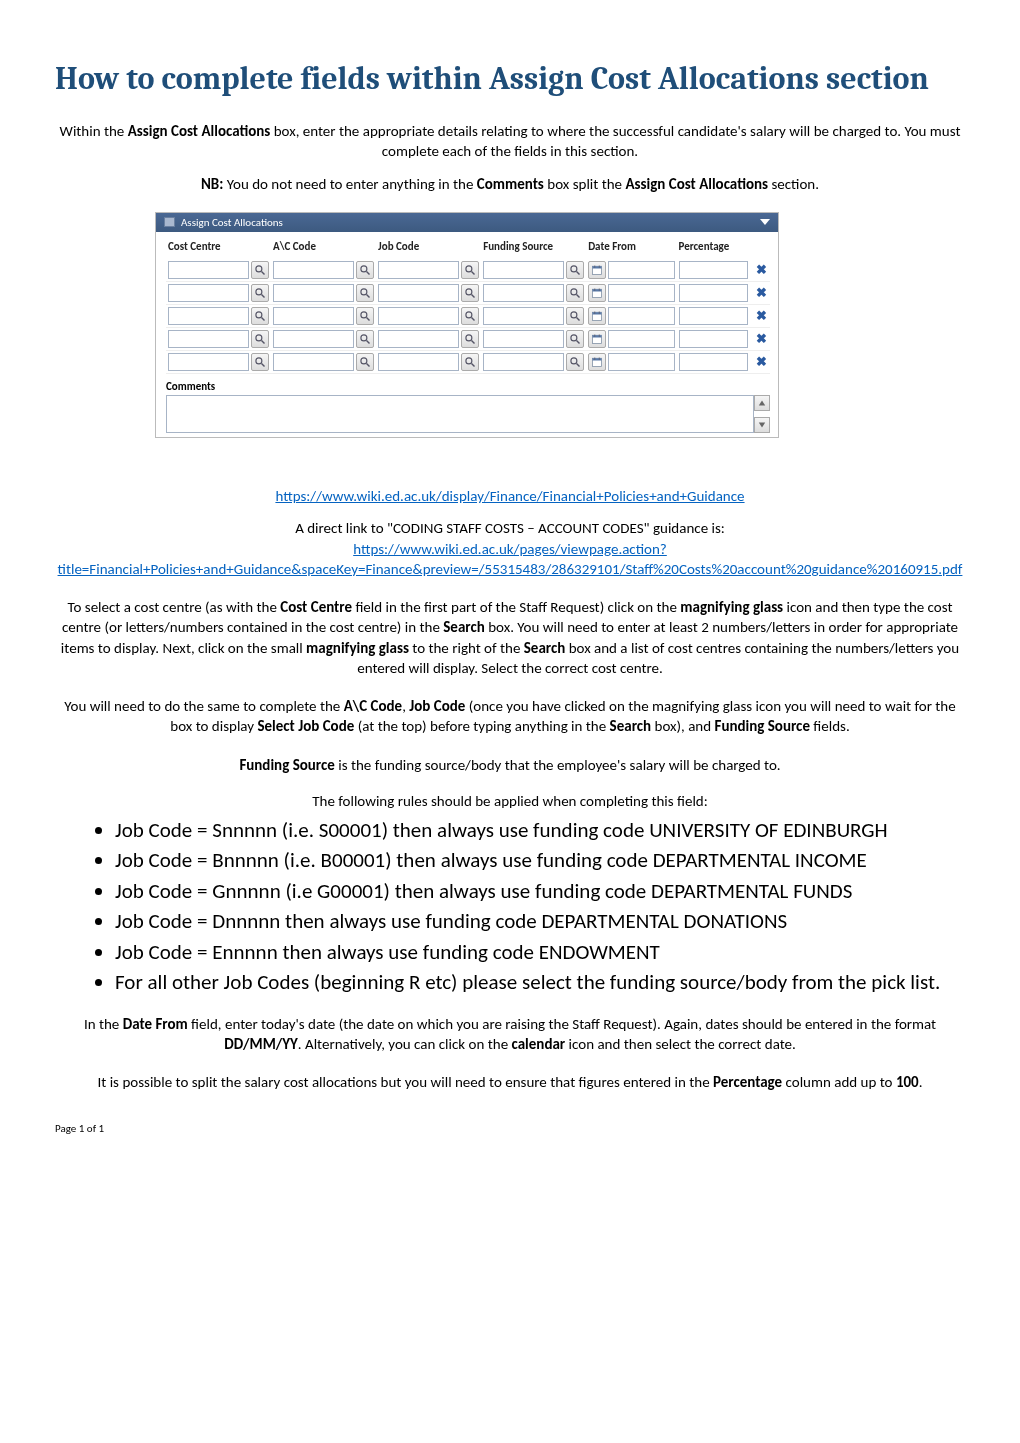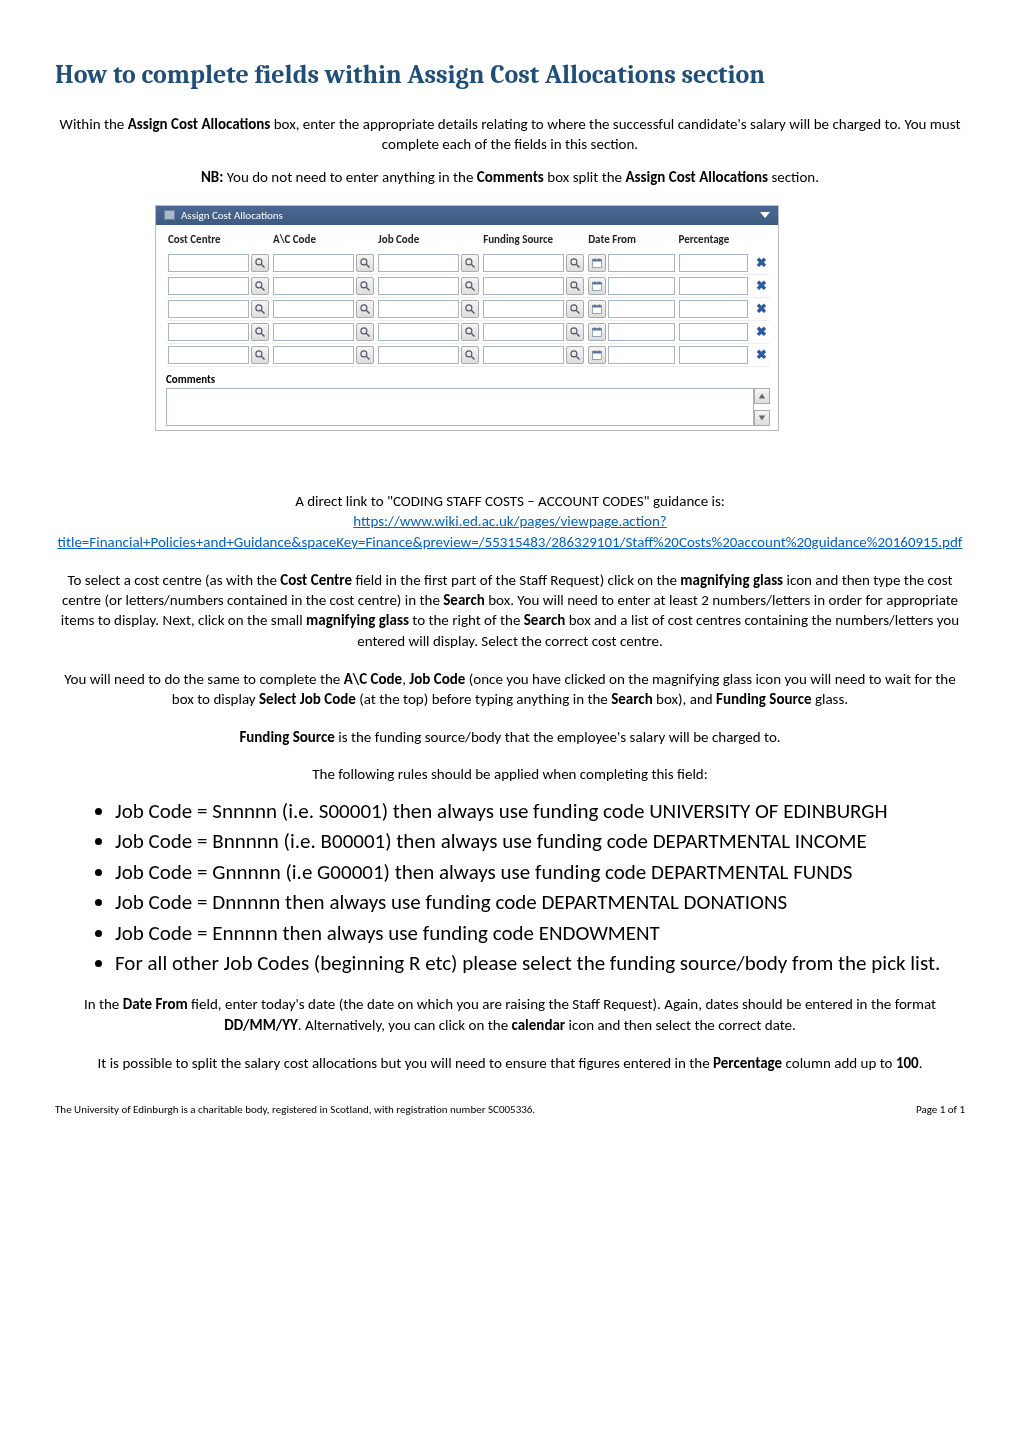--- a/index.html
+++ b/index.html
@@ -6,21 +6,21 @@
 body {
   font-family: Calibri, Arial, sans-serif;
   background: #fff;
   padding: 60px 55px 40px 55px;
   width: 1020px;
   color: #000;
 }
 h1 {
   color: #1F4E79;
   font-family: Cambria, Georgia, serif;
-  font-size: 26px;
+  font-size: 32px;
   font-weight: bold;
   margin-bottom: 24px;
 }
 p {
   font-size: 15px;
   line-height: 1.35;
   margin-bottom: 12px;
   text-align: center;
 }
 p.spaced { margin-bottom: 18px; }
@@ -468,56 +468,56 @@
               <polygon points="1,2 9,2 5,8"></polygon>
             </svg>
           </div>
       </div>
     </div>
   </div>
 </div>
 
 <p>
   <br>
+  <a href="#">https://www.wiki.ed.ac.uk/display/Finance/Financial+Policies+and+Guidance</a>
 </p>
 
 <p class="spaced">
   <span>A direct link to "CODING STAFF COSTS – ACCOUNT CODES" guidance is:</span><br>
   <a href="#">https://www.wiki.ed.ac.uk/pages/viewpage.action?title=Financial+Policies+and+Guidance&amp;spaceKey=Finance&amp;preview=/55315483/286329101/Staff%20Costs%20account%20guidance%20160915.pdf</a>
 </p>
 
 <p class="spaced">
   <span>To select a cost centre (as with the </span><b>Cost Centre</b><span> field in the first part of the Staff Request) click on the </span><b>magnifying glass</b><span> icon and then type the cost centre (or letters/numbers contained in the cost centre) in the </span><b>Search</b><span> box. You will need to enter at least 2 numbers/letters in order for appropriate items to display. Next, click on the small </span><b>magnifying glass</b><span> to the right of the </span><b>Search</b><span> box and a list of cost centres containing the numbers/letters you entered will display. Select the correct cost centre.</span>
 </p>
 
 <p class="spaced">
-  <span>You will need to do the same to complete the </span><b>A\C Code</b><span>, </span><b>Job Code</b><span> (once you have clicked on the magnifying glass icon you will need to wait for the box to display </span><b>Select Job Code</b><span> (at the top) before typing anything in the </span><b>Search</b><span> box), and </span><b>Funding Source</b><span> glass.</span>
+  <span>You will need to do the same to complete the </span><b>A\C Code</b><span>, </span><b>Job Code</b><span> (once you have clicked on the magnifying glass icon you will need to wait for the box to display </span><b>Select Job Code</b><span> (at the top) before typing anything in the </span><b>Search</b><span> box), and </span><b>Funding Source</b><span> fields.</span>
 </p>
 
 <p style="margin-bottom:16px">
   <b>Funding Source</b><span> is the funding source/body that the employee's salary will be charged to.</span>
 </p>
-<p style="margin-bottom:12px">
+<p style="margin-bottom:4px">
   <span>The following rules should be applied when completing this field:</span>
 </p>
 <ul id="rules-list">
     <li>Job Code = Snnnnn (i.e. S00001) then always use funding code UNIVERSITY OF EDINBURGH</li>
     <li>Job Code = Bnnnnn (i.e. B00001) then always use funding code DEPARTMENTAL INCOME</li>
     <li>Job Code = Gnnnnn (i.e G00001) then always use funding code DEPARTMENTAL FUNDS</li>
     <li>Job Code = Dnnnnn then always use funding code DEPARTMENTAL DONATIONS</li>
     <li>Job Code = Ennnnn then always use funding code ENDOWMENT</li>
     <li>For all other Job Codes (beginning  R etc) please select the funding source/body from the pick list.</li>
   </ul>
 
 <p class="spaced">
   <span>In the </span><b>Date From</b><span> field, enter today's date (the date on which you are raising the Staff Request). Again, dates should be entered in the format </span><b>DD/MM/YY</b><span>. Alternatively, you can click on the </span><b>calendar</b><span> icon and then select the correct date.</span>
 </p>
 
 <p>
   <span>It is possible to split the salary cost allocations but you will need to ensure that figures entered in the </span><b>Percentage</b><span> column add up to </span><b>100</b><span>.</span>
 </p>
 
 <div class="footer">
-  <span>The University of Edinburgh is a charitable body, registered in Scotland, with registration number SC005336.</span>
   <span class="pg">
     <b>Page </b><span>1</span><b> of </b><span>1</span>
   </span>
 </div>
 
 </body></html>

